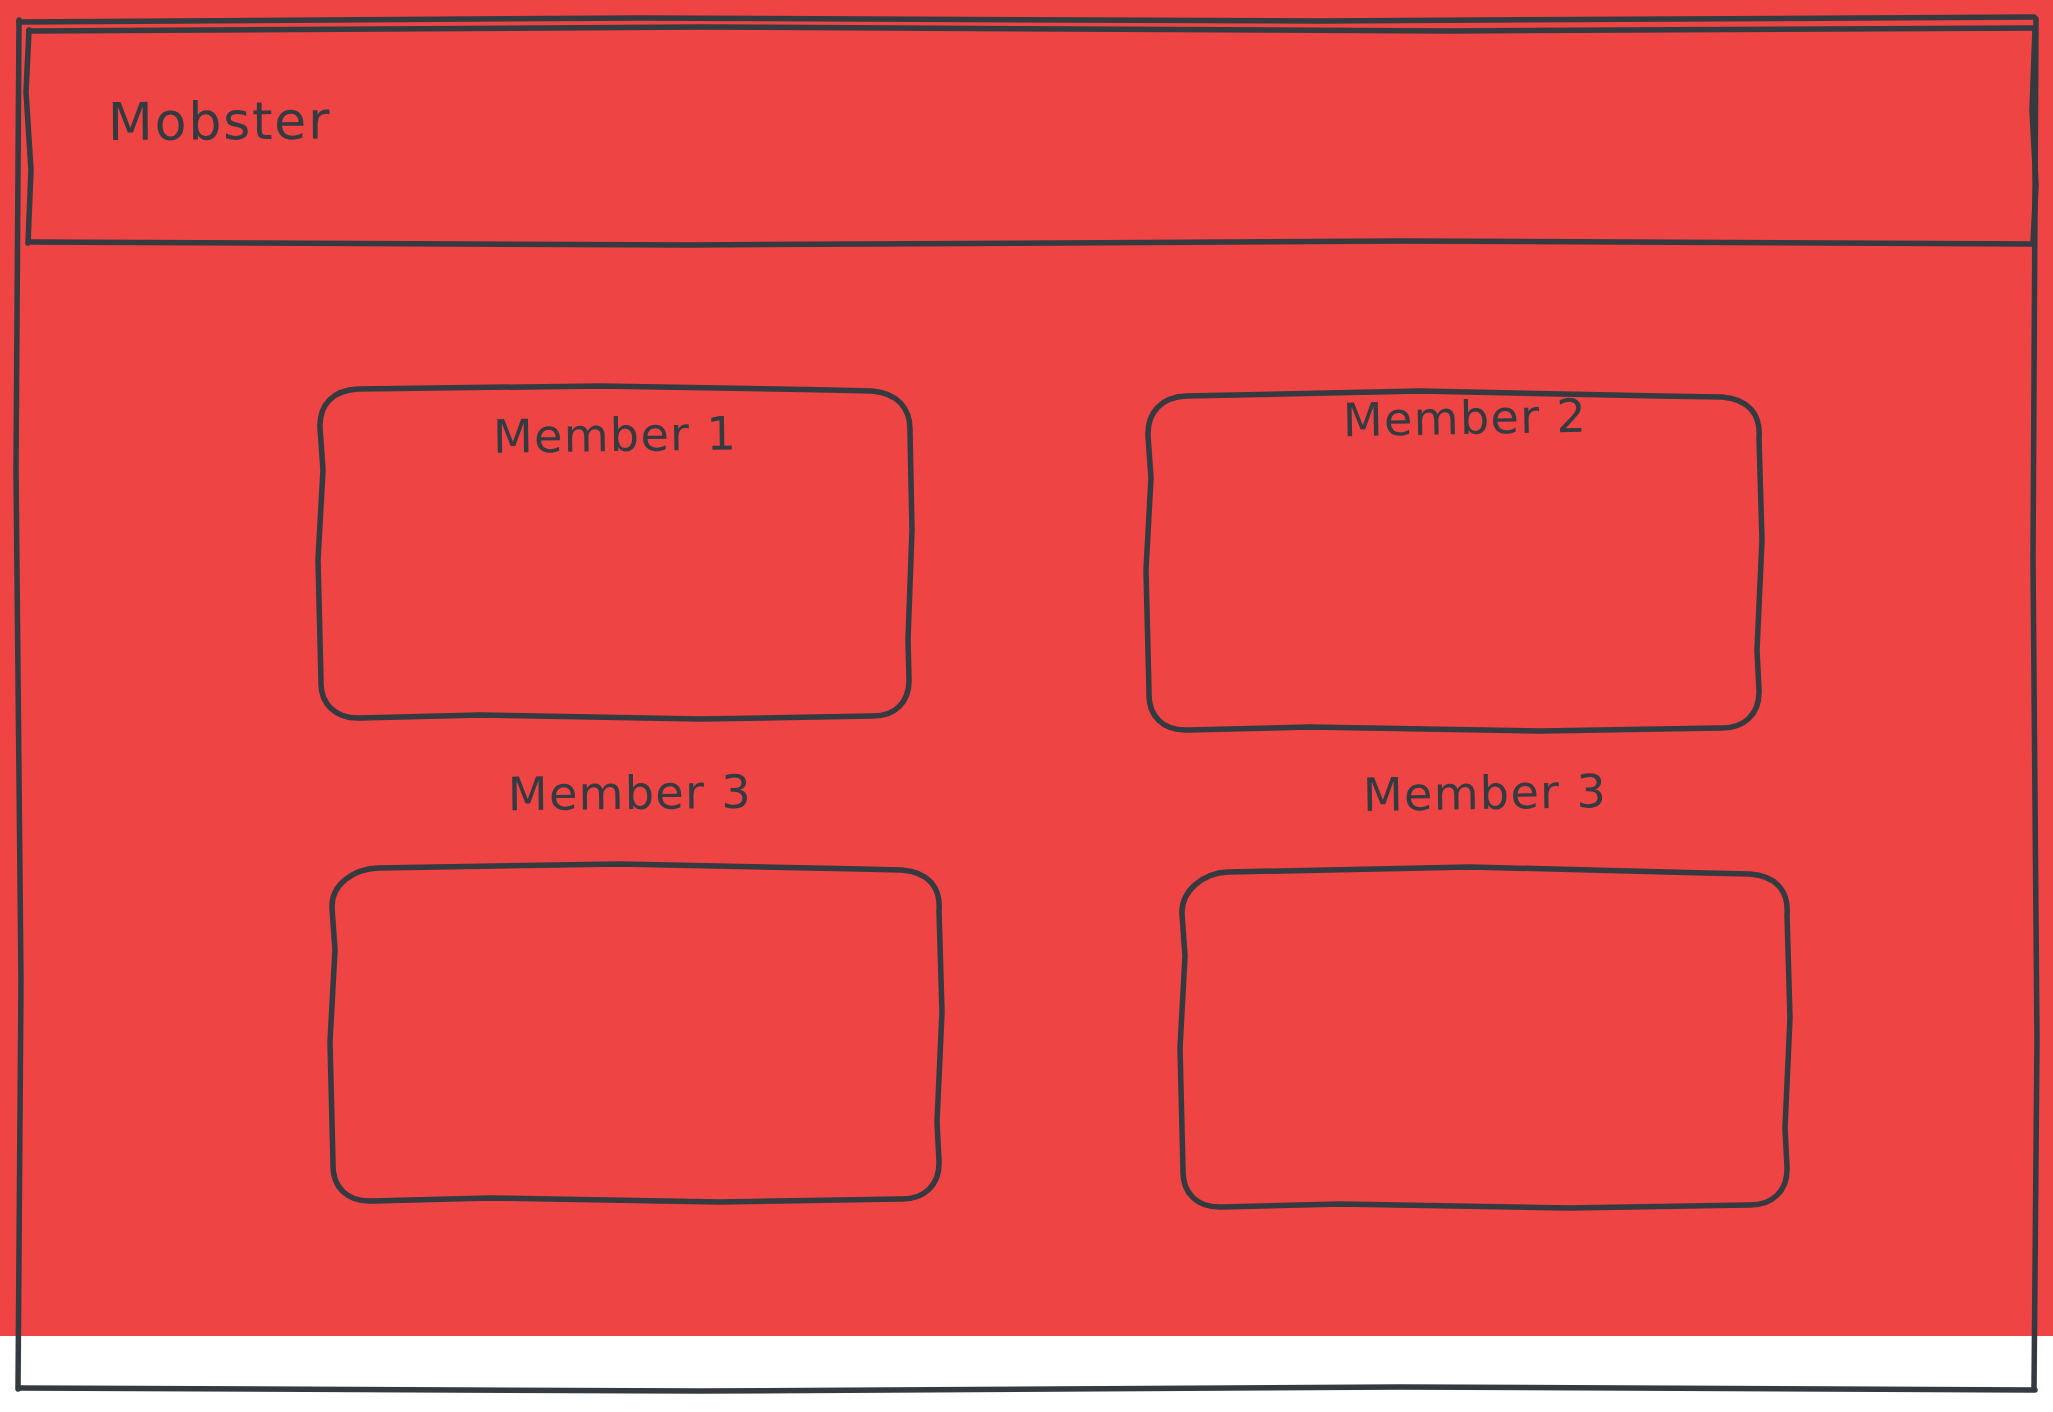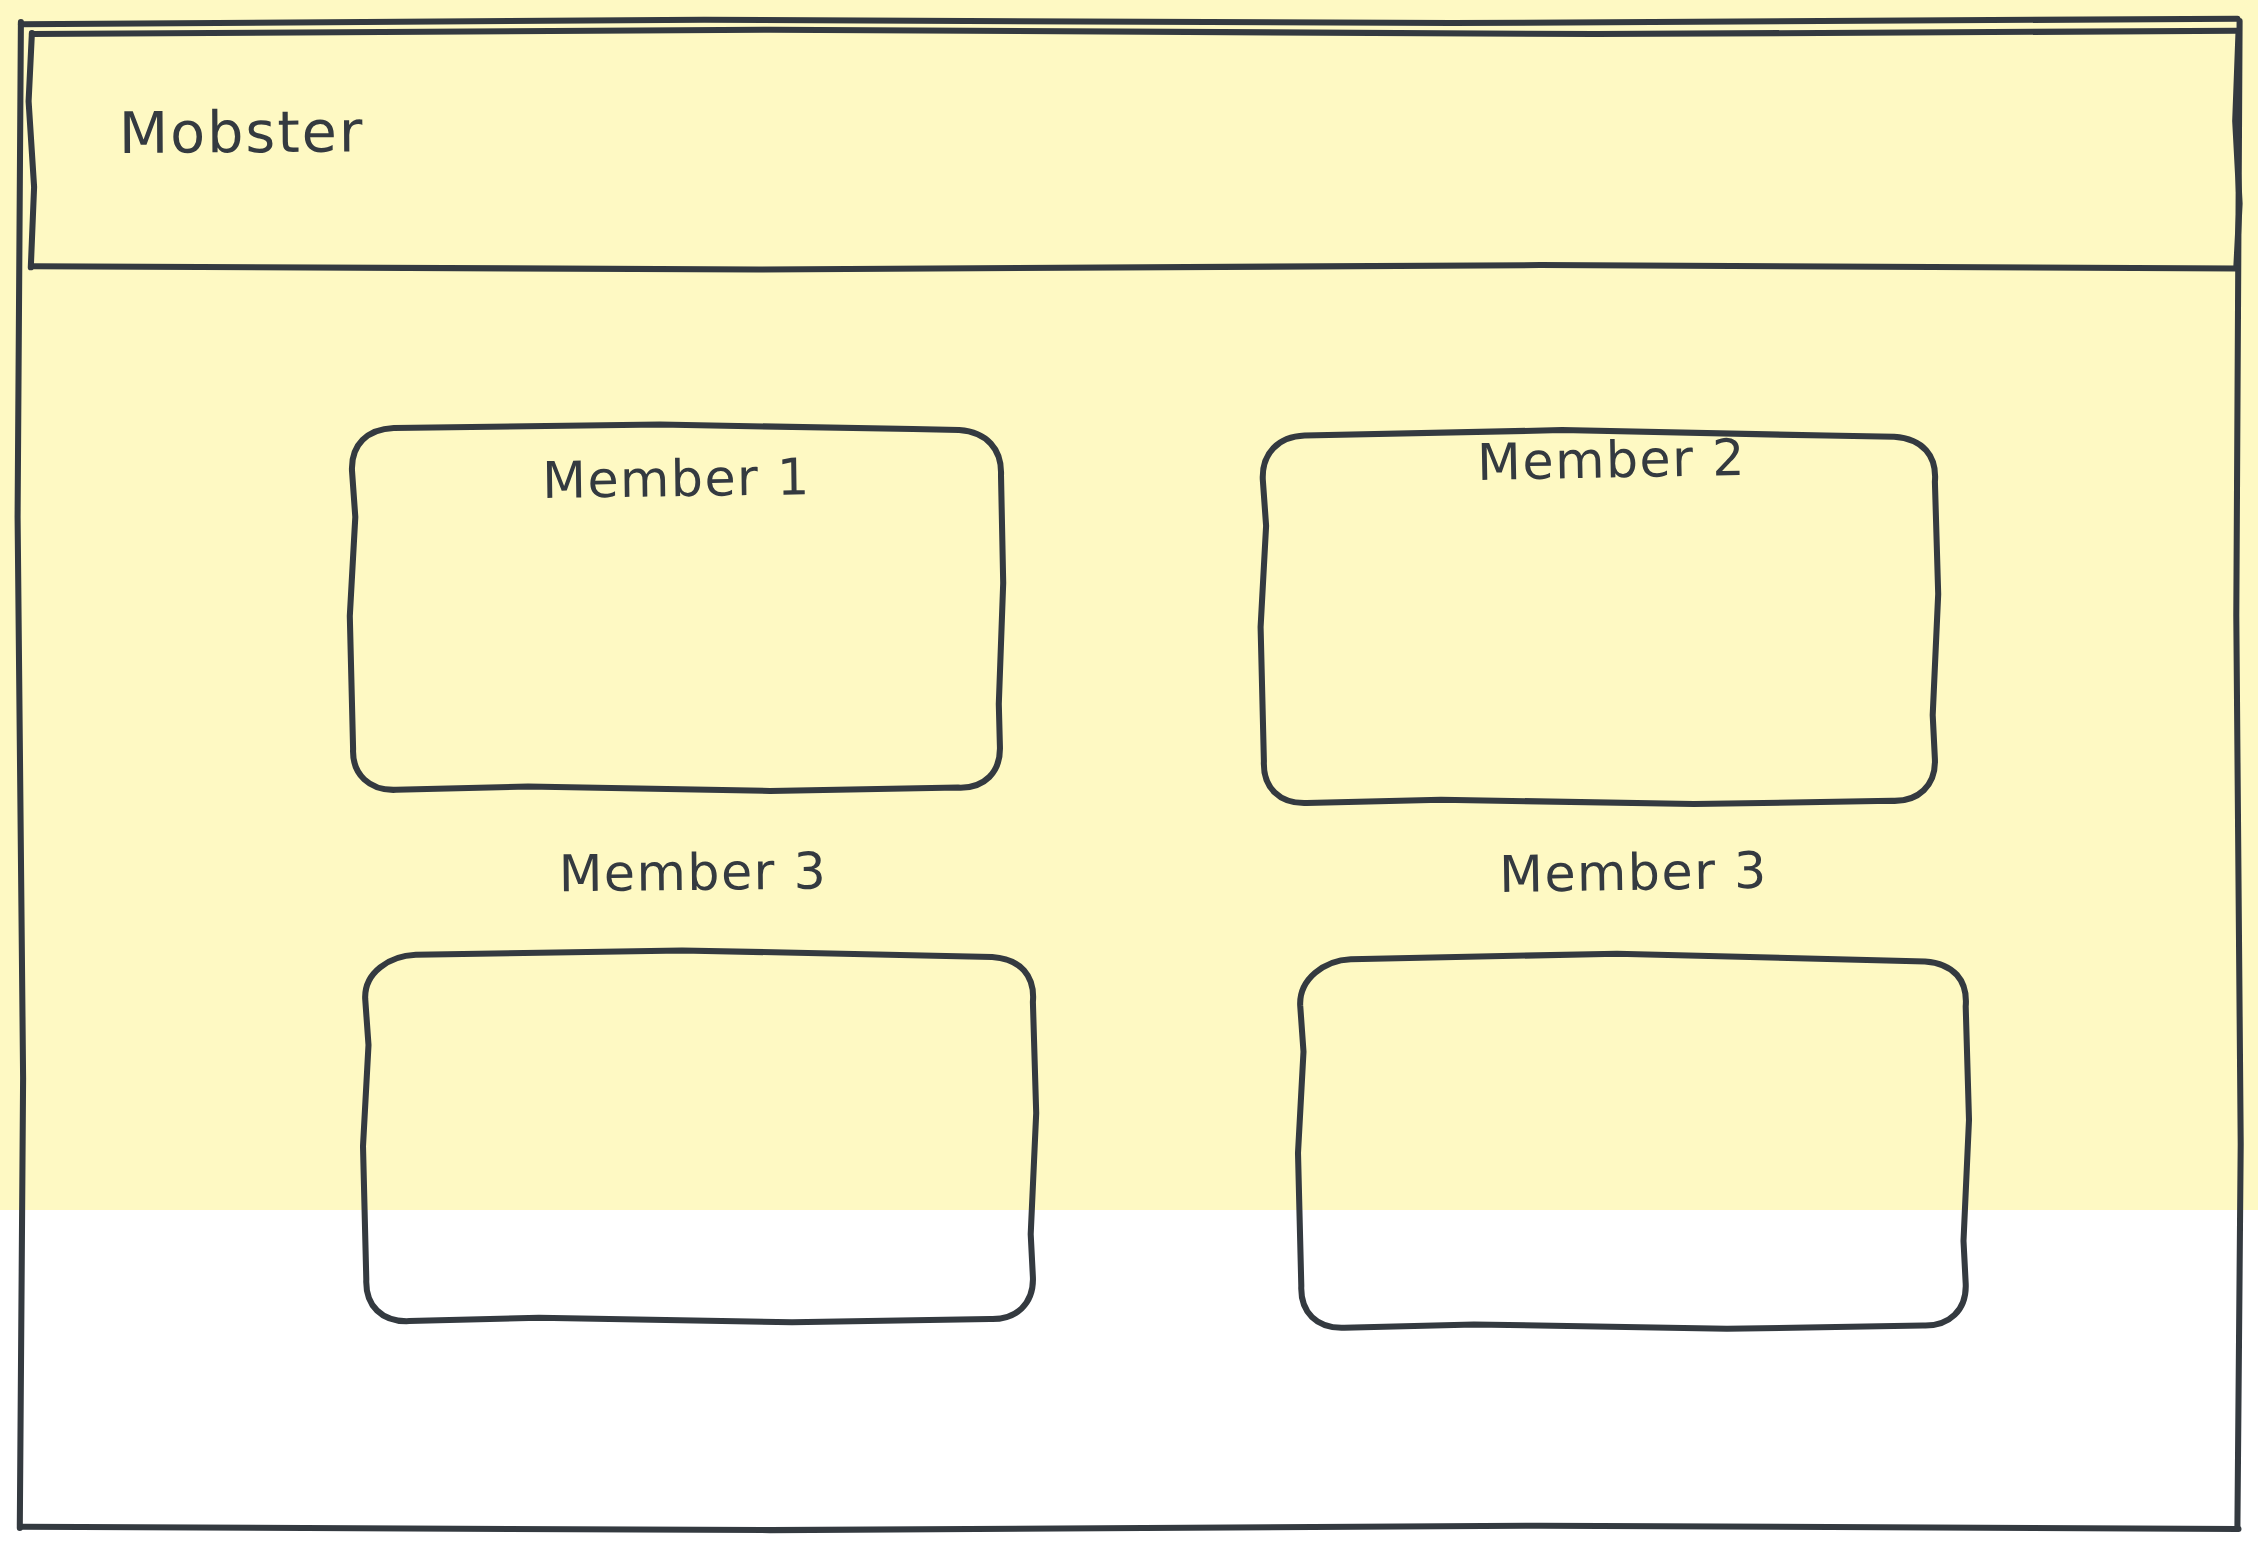--- a/index.html
+++ b/index.html
@@ -10,22 +10,22 @@
   }
   body {
     width: 2053px;
     height: 1412px;
     overflow: hidden;
     font-family: "DejaVu Sans", sans-serif;
   }
   #wireframe-root {
     position: relative;
     width: 2053px;
-    height: 1100px;
-    background: #fef9c3;
+    height: 1336px;
+    background: #ef4444;
   }
   #sketch-layer {
     position: absolute;
     inset: 0;
     width: 2053px;
     height: 1412px;
   }
   .label-layer {
     position: absolute;
     inset: 0;

